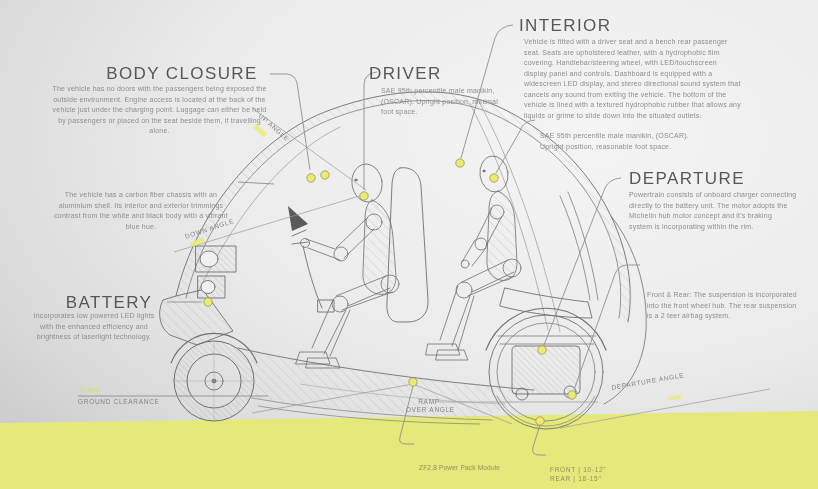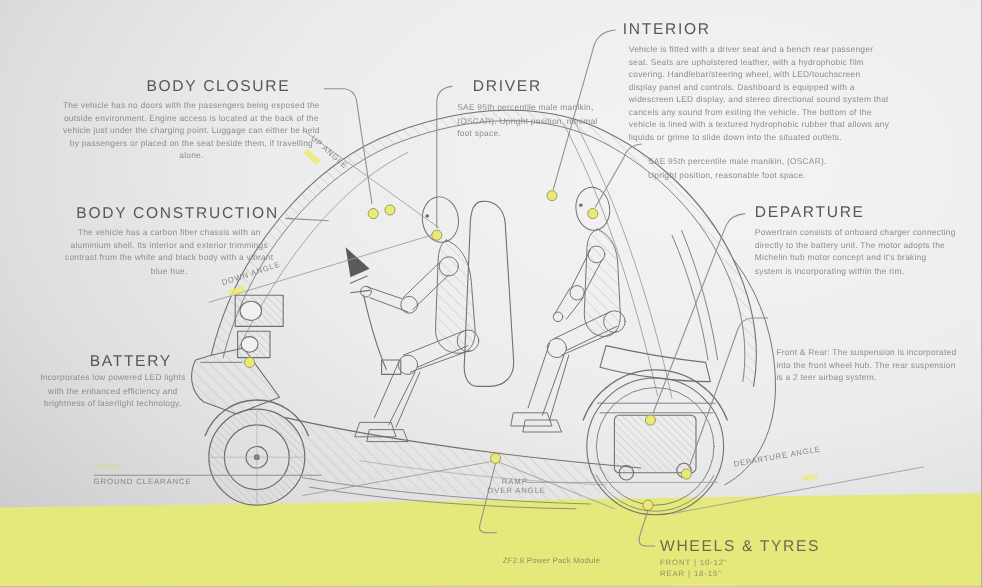--- a/index.html
+++ b/index.html
@@ -4,33 +4,33 @@
 <style>
   html,body{margin:0;padding:0;background:#888;}
   .stage{
     position:relative;width:818px;height:489px;overflow:hidden;
     font-family:"Liberation Sans",sans-serif;
     background:radial-gradient(130% 130% at 72% 28%, #f4f4f5 0%, #ececed 35%, #dededf 55%, #c3c3c5 80%, #a8a8aa 100%);
   }
   .band{position:absolute;left:0;top:406px;width:818px;height:83px;
     clip-path:polygon(0 17px,100% 5px,100% 100%,0 100%);}
   .diagram-svg{position:absolute;left:0;top:0;}
-  .t{position:absolute;font-size:13px;letter-spacing:1.4px;color:#575757;white-space:nowrap;}
+  .t{position:absolute;font-size:17px;letter-spacing:1.4px;color:#575757;white-space:nowrap;}
   .t.wrap{white-space:normal;line-height:1.25;}
   .p{position:absolute;font-size:7px;line-height:1.5;letter-spacing:.2px;color:#8d8d8d;}
   .ra{text-align:center;}
   .sl{position:absolute;font-size:6.5px;letter-spacing:.7px;color:#848484;white-space:nowrap;}
   .rot{transform-origin:left top;}
   .on-y{color:#6c6c52;}
   .on-y-sub{color:#8f905f;}
   .gc-val{color:#d9d977;}
   
   .ti-interior{left:519px;top:16px;}         .pb-interior{left:524px;top:37px;width:218px;}
   .ti-closure{left:97px;top:64px;width:170px;}  .pb-closure{left:52px;top:84px;width:215px;}
-  .ti-driver{left:394px;top:64px;}           .pb-driver{left:381px;top:86px;width:118px;}
+  .ti-driver{left:369px;top:64px;}           .pb-driver{left:381px;top:86px;width:118px;}
   .ti-rear{left:540px;top:111px;}            .pb-rear{left:540px;top:131px;width:150px;}
   .ti-constr{left:63px;top:170px;width:170px;} .pb-constr{left:48px;top:190px;width:186px;}
   .ti-power{left:629px;top:169px;}           .pb-power{left:629px;top:190px;width:168px;}
   .ti-susp{left:647px;top:253px;width:152px;}  .pb-susp{left:647px;top:290px;width:150px;}
   .ti-lights{left:58px;top:293px;width:102px;} .pb-lights{left:28px;top:311px;width:132px;}
   .ti-batt{left:419px;top:430px;width:100px;}  .pb-batt{left:419px;top:463px;width:140px;font-size:6.5px;}
   .ti-wheels{left:550px;top:447px;}
   .pb-wheels1{left:550px;top:466px;}  .pb-wheels2{left:550px;top:475px;}
   .lb-up{left:262px;top:112px;transform:rotate(41deg);}
   .lb-down{left:184px;top:233px;transform:rotate(-18deg);}
@@ -188,34 +188,32 @@
   <div class="p pb-interior">Vehicle is fitted with a driver seat and a bench rear passenger seat. Seats are upholstered leather, with a hydrophobic film covering. Handlebar/steering wheel, with LED/touchscreen display panel and controls. Dashboard is equipped with a widescreen LED display, and stereo directional sound system that cancels any sound from exiting the vehicle. The bottom of the vehicle is lined with a textured hydrophobic rubber that allows any liquids or grime to slide down into the situated outlets.</div>
 
   <div class="t ra ti-closure">BODY CLOSURE</div>
   <div class="p ra pb-closure">The vehicle has no doors with the passengers being exposed the outside environment. Engine access is located at the back of the vehicle just under the charging point. Luggage can either be held by passengers or placed on the seat beside them, if travelling alone.</div>
 
   <div class="t ti-driver">DRIVER</div>
   <div class="p pb-driver">SAE 95th percentile male manikin, (OSCAR). Upright position, minimal foot space.</div>
 
   <div class="p pb-rear">SAE 95th percentile male manikin, (OSCAR). Upright position, reasonable foot space.</div>
 
-  <div class="t ra ti-constr">BODY CONSTRUCTION</div>
   <div class="p ra pb-constr">The vehicle has a carbon fiber chassis with an aluminium shell. Its interior and exterior trimmings contrast from the white and black body with a vibrant blue hue.</div>
 
   <div class="t ti-power">DEPARTURE</div>
   <div class="p pb-power">Powertrain consists of onboard charger connecting directly to the battery unit. The motor adopts the Michelin hub motor concept and it's braking system is incorporating within the rim.</div>
 
   <div class="p pb-susp">Front &amp; Rear: The suspension is incorporated into the front wheel hub. The rear suspension is a 2 teer airbag system.</div>
 
   <div class="t ra ti-lights">BATTERY</div>
   <div class="p ra pb-lights">Incorporates low powered LED lights with the enhanced efficiency and brightness of laserlight technology.</div>
 
   <div class="p on-y-sub pb-batt">ZF2.8 Power Pack Module</div>
 
-  <div class="t on-y ti-wheels">WHEELS &amp; TYRES</div>
   <div class="sl on-y-sub pb-wheels1">FRONT | 10-12"</div>
   <div class="sl on-y-sub pb-wheels2">REAR | 18-15"</div>
 
   <div class="sl rot lb-up">UP ANGLE</div>
   <div class="sl rot lb-down">DOWN ANGLE</div>
   <div class="sl rot lb-dep">DEPARTURE ANGLE</div>
   <div class="sl lb-gc">GROUND CLEARANCE</div>
   <div class="sl gc-val lb-gcv">50mm</div>
   <div class="sl lb-ramp">
     <div>RAMP</div>

